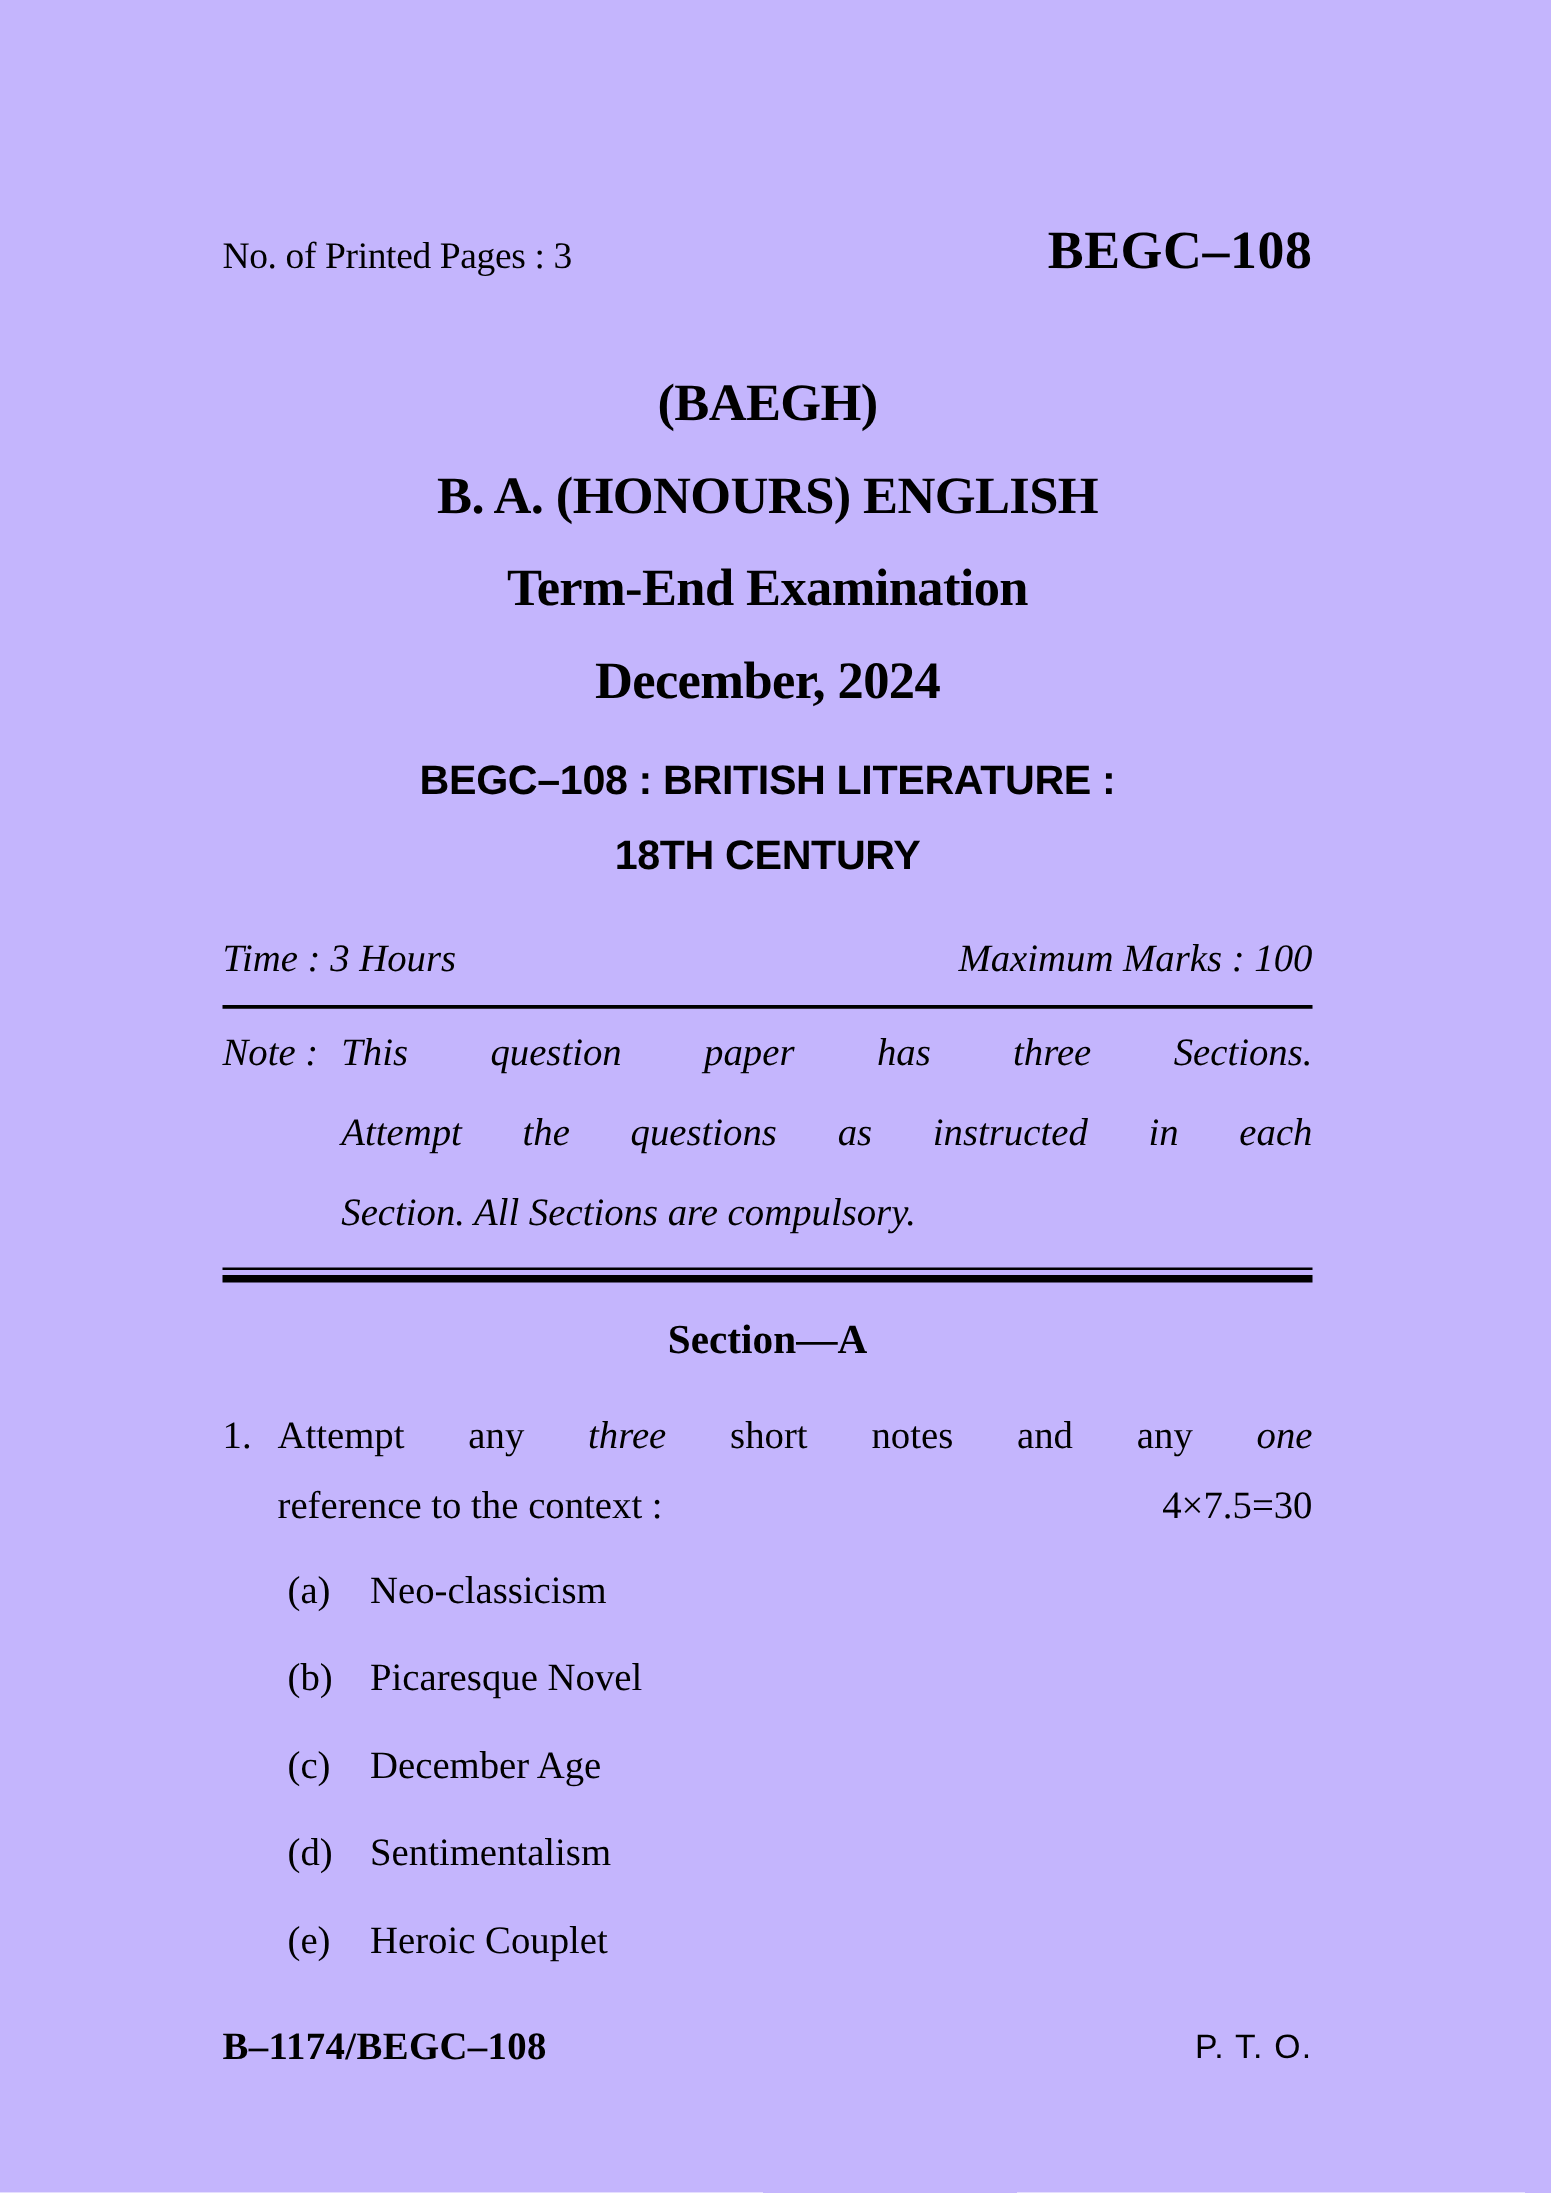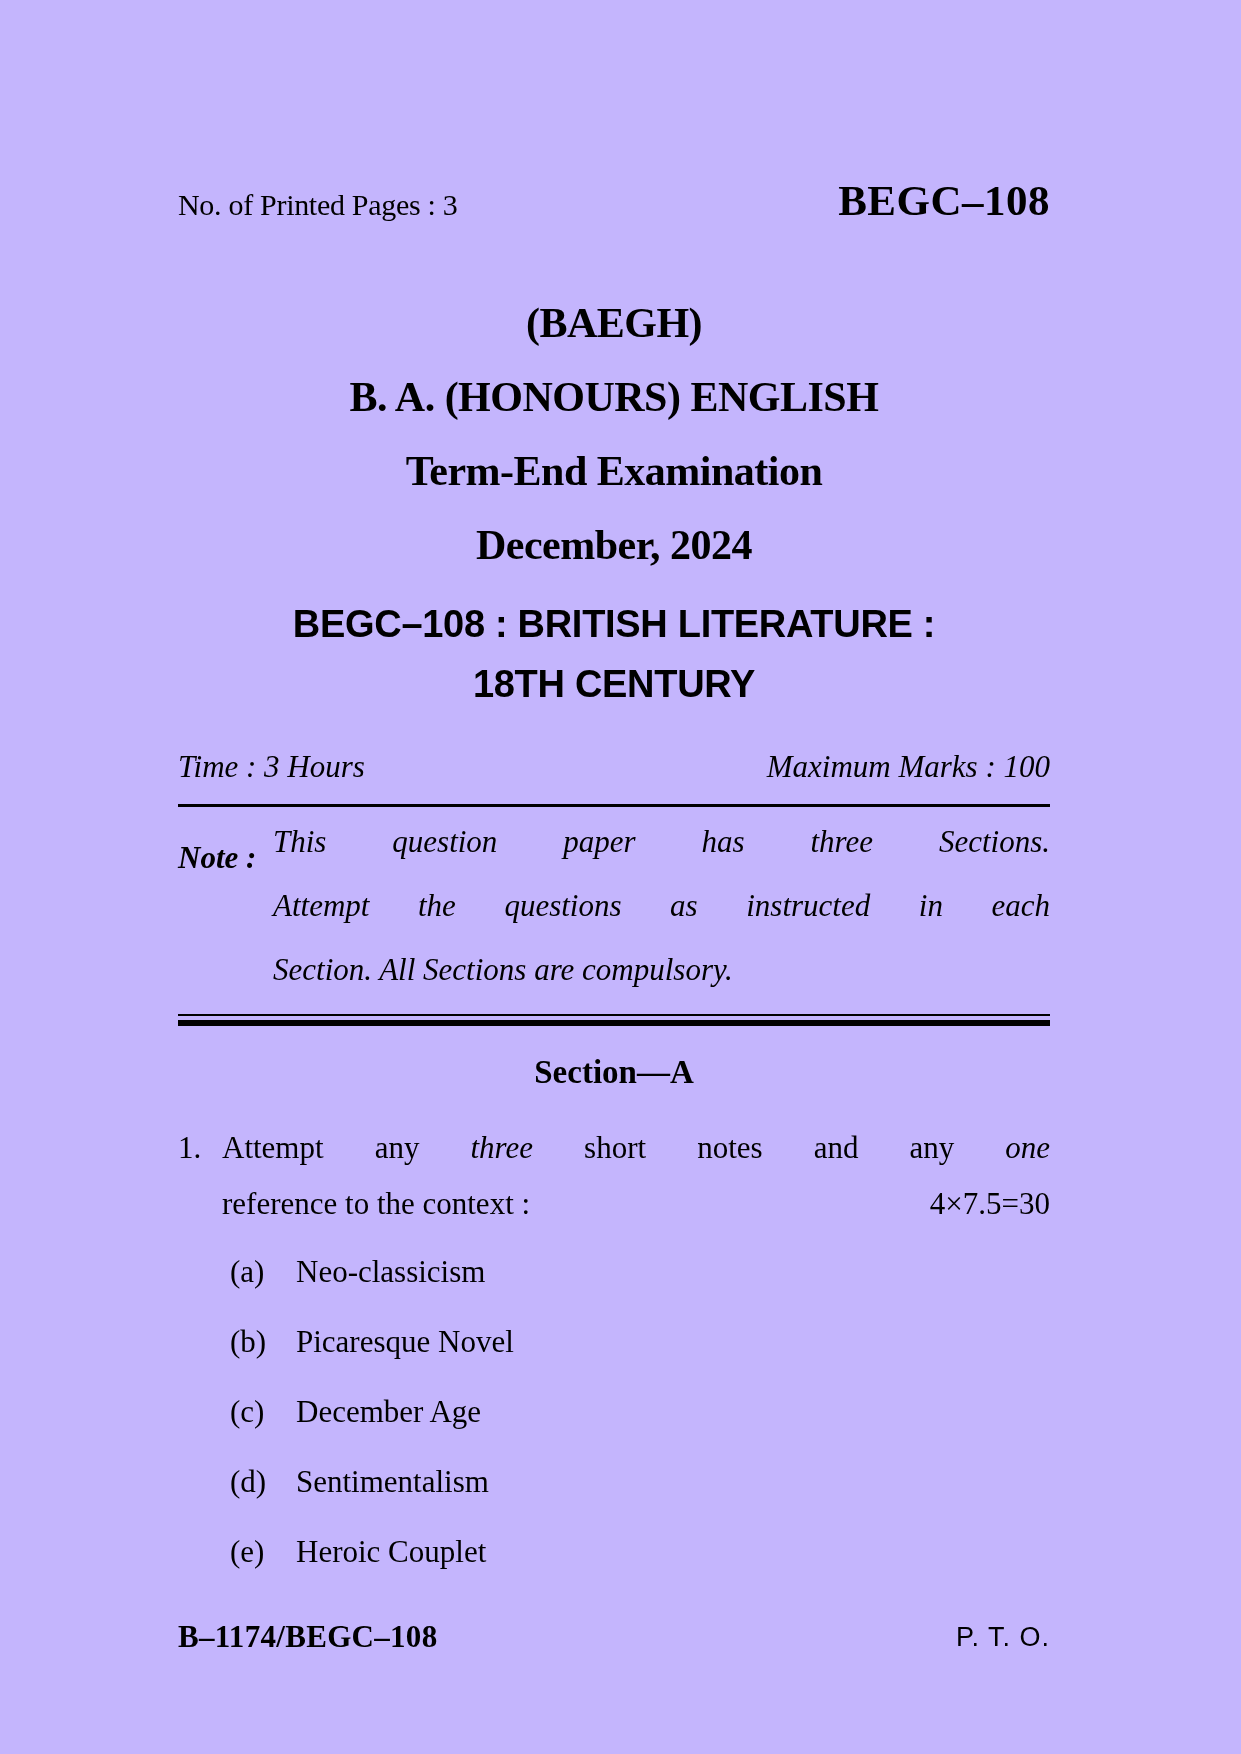--- a/index.html
+++ b/index.html
@@ -20,31 +20,31 @@
   .paper-code{font-size:43px;font-weight:bold;letter-spacing:0.5px;line-height:1;}
 
   
   .title-block{top:286px;}
   .title-line{height:74px;display:flex;align-items:center;justify-content:center;
     font-weight:bold;font-size:42px;letter-spacing:-0.5px;}
 
   
   .course-block{top:594px;}
   .course-line{height:60px;display:flex;align-items:center;justify-content:center;
-    font-family:"Liberation Sans", sans-serif;font-weight:bold;font-size:38px;letter-spacing:-0.3px;}
+    font-family:"Liberation Sans", sans-serif;font-weight:bold;font-size:33px;letter-spacing:-0.3px;}
 
   
   .meta-row{top:744px;height:46px;display:flex;justify-content:space-between;align-items:center;
     font-style:italic;font-size:31px;}
 
   .rule-single{top:804px;height:3px;background:#000;}
 
   
   .note-block{top:810px;font-style:italic;font-size:31px;}
-  .note-label{position:absolute;left:0;top:16px;height:64px;line-height:64px;font-weight:bold;}
+  .note-label{position:absolute;left:0;top:0;height:64px;line-height:64px;font-weight:normal;}
   .note-body{margin-left:95px;}
   .note-line{height:64px;line-height:64px;text-align:justify;}
   .note-just{text-align-last:justify;}
 
   
   .rule-double{top:1014px;}
   .rule-thin{height:2px;background:#000;}
   .rule-gap{height:4px;}
   .rule-thick{height:6px;background:#000;}
 

